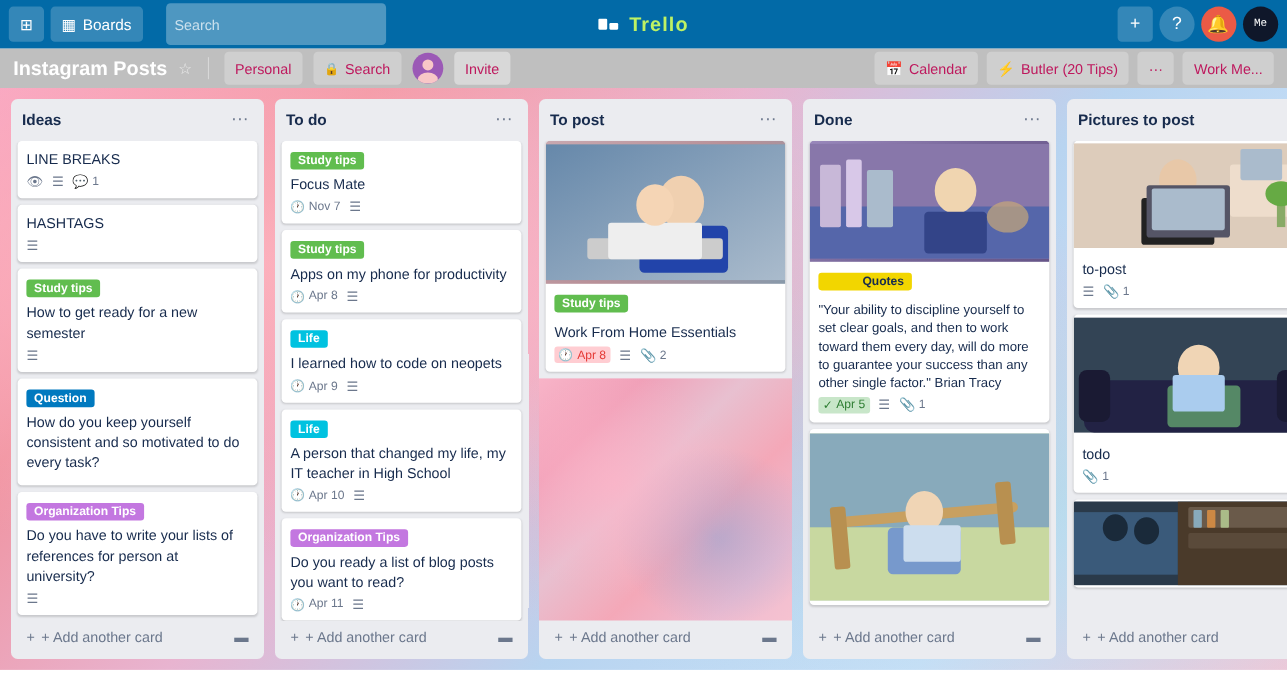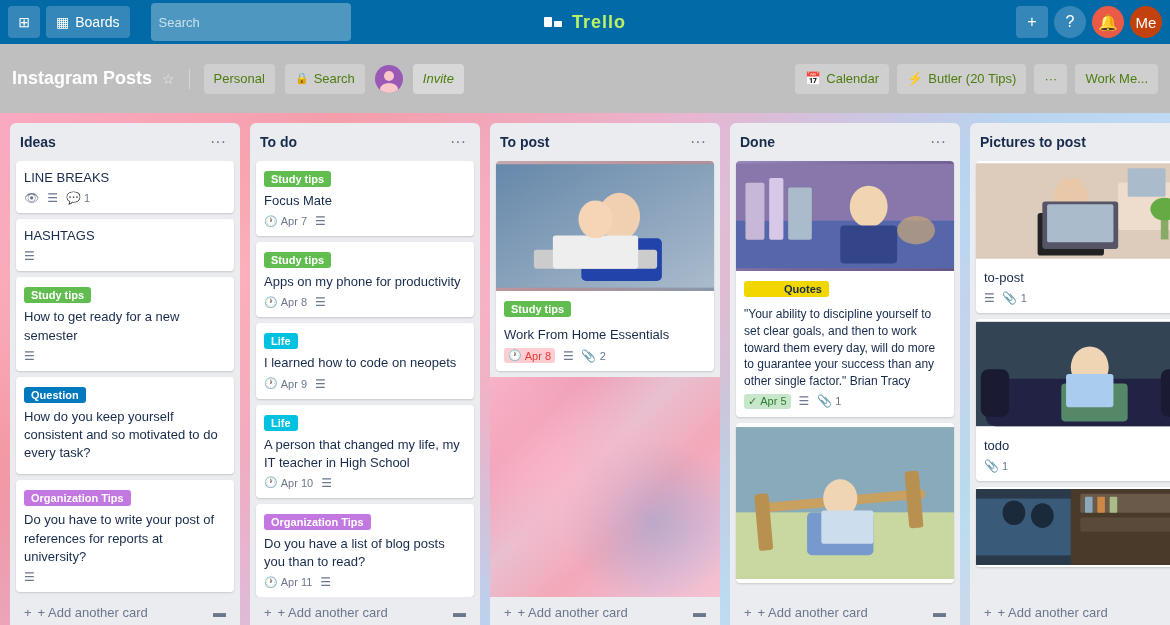--- a/index.html
+++ b/index.html
@@ -52,38 +52,38 @@
       width: 32px; height: 32px;
       background: rgba(255,255,255,0.2);
       border-radius: 50%;
       display: flex; align-items: center; justify-content: center;
       cursor: pointer; color: white; font-size: 16px; border: none;
     }
     .nav-bell-btn { background: #EB5A46; border-radius: 50%; }
 
     
     .board-header {
-      height: 69px;
+      height: 36px;
       background: rgba(0,0,0,0.25);
       display: flex;
       align-items: center;
       padding: 0 12px;
       gap: 10px;
       position: relative;
       z-index: 5;
     }
     .board-title {
       color: white; font-size: 18px; font-weight: bold;
     }
     .board-star { color: rgba(255,255,255,0.7); cursor: pointer; font-size: 14px; }
     .board-divider { width: 1px; height: 20px; background: rgba(255,255,255,0.4); margin: 0 4px; }
     .board-btn {
       background: rgba(255,255,255,0.25);
       border: none; border-radius: 4px;
-      color: #4d7c0f; font-size: 13px;
+      color: #be185d; font-size: 13px;
       padding: 4px 10px; cursor: pointer; height: 30px;
       display: flex; align-items: center; gap: 5px;
     }
     .board-btn-avatar {
       width: 28px; height: 28px; border-radius: 50%;
       background: #9B59B6;
       display: flex; align-items: center; justify-content: center;
       overflow: hidden; cursor: pointer;
     }
     .board-right {
@@ -259,42 +259,42 @@
     <div class="trello-sq">
       <span class="sq-big"></span>
       <span class="sq-sm"></span>
     </div>
     <span>Trello</span>
   </div>
   <div class="nav-right">
     <button class="nav-plus-btn" style="border-radius:4px;">+</button>
     <button class="nav-circle-btn" style="background:rgba(255,255,255,0.2)">?</button>
     <button class="nav-bell-btn">🔔</button>
-    <button class="nav-circle-btn" style="background:#c2410c; font-size:15px; color:white;">Me</button>
+    <button class="nav-circle-btn" style="background:#0f172a; font-size:10px; color:white;font-family:Liberation Mono, monospace;">Me</button>
   </div>
 </div>
 
 <div class="board-header">
   <span class="board-title">Instagram Posts</span>
   <span class="board-star">☆</span>
   <div class="board-divider"></div>
   <button class="board-btn">
     <span>Personal</span>
   </button>
   <button class="board-btn">
     <span style="font-size:11px;">🔒</span>
     <span>Search</span>
   </button>
   <div class="board-btn-avatar">
     <svg width="28" height="28" viewBox="0 0 28 28">
         <circle cx="14" cy="11" r="5" fill="#f8c7c7"></circle>
         <ellipse cx="14" cy="24" rx="9" ry="6" fill="#f8c7c7"></ellipse>
       </svg>
   </div>
-  <button class="board-btn" style="background:rgba(255,255,255,0.4);font-style:italic;">
+  <button class="board-btn" style="background:rgba(255,255,255,0.4);">
     <span>Invite</span>
   </button>
   <div class="board-right">
     <button class="board-btn">
       <span>📅</span>
       <span>Calendar</span>
     </button>
     <button class="board-btn">
       <span>⚡</span>
       <span>Butler (20 Tips)</span>
@@ -353,21 +353,21 @@
           </div>
         </div>
 
         <div class="card">
           <span class="card-label label-blue">Question</span>
           <div class="card-title">How do you keep yourself consistent and so motivated to do every task?</div>
         </div>
 
         <div class="card">
           <span class="card-label label-purple">Organization Tips</span>
-          <div class="card-title">Do you have to write your post of references for reports at university?</div>
+          <div class="card-title">Do you have to write your lists of references for person at university?</div>
           <div class="card-meta">
             <span class="card-meta-item">
                 <span class="card-meta-icon">☰</span>
               </span>
           </div>
         </div>
 
       </div>
       <button class="add-card-btn">
         <span>+</span>
@@ -380,21 +380,21 @@
       <div class="column-header">
         <span class="column-title">To do</span>
         <button class="column-menu-btn">···</button>
       </div>
       <div class="column-cards">
 
         <div class="card">
           <span class="card-label label-green">Study tips</span>
           <div class="card-title">Focus Mate</div>
           <div class="card-meta">
-            <span class="date-chip">🕐 <span>Apr 7</span></span>
+            <span class="date-chip">🕐 <span>Nov 7</span></span>
             <span class="card-meta-item">
                 <span class="card-meta-icon">☰</span>
               </span>
           </div>
         </div>
 
         <div class="card">
           <span class="card-label label-green">Study tips</span>
           <div class="card-title">Apps on my phone for productivity</div>
           <div class="card-meta">
@@ -422,21 +422,21 @@
           <div class="card-meta">
             <span class="date-chip">🕐 <span>Apr 10</span></span>
             <span class="card-meta-item">
                 <span class="card-meta-icon">☰</span>
               </span>
           </div>
         </div>
 
         <div class="card">
           <span class="card-label label-purple">Organization Tips</span>
-          <div class="card-title">Do you have a list of blog posts you than to read?</div>
+          <div class="card-title">Do you ready a list of blog posts you want to read?</div>
           <div class="card-meta">
             <span class="date-chip">🕐 <span>Apr 11</span></span>
             <span class="card-meta-item">
                 <span class="card-meta-icon">☰</span>
               </span>
           </div>
         </div>
 
       </div>
       <button class="add-card-btn">

